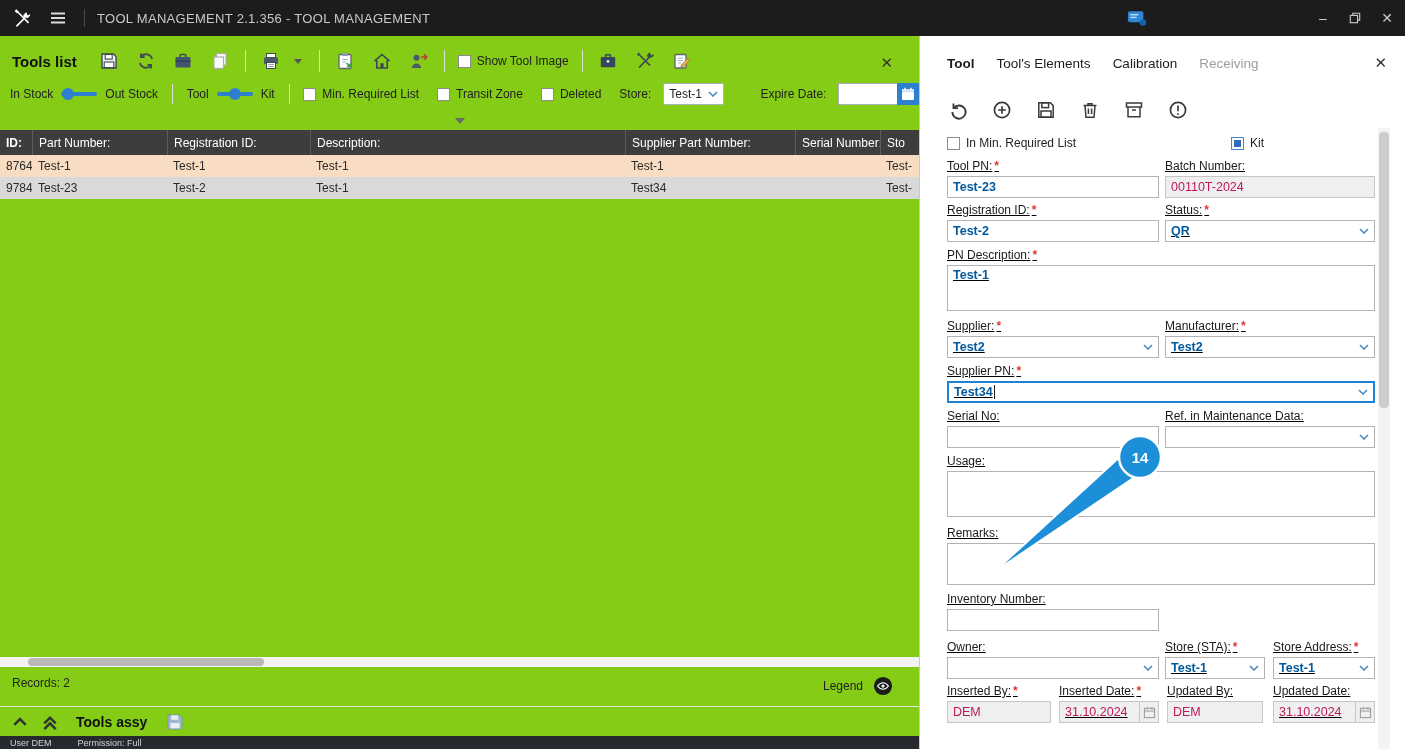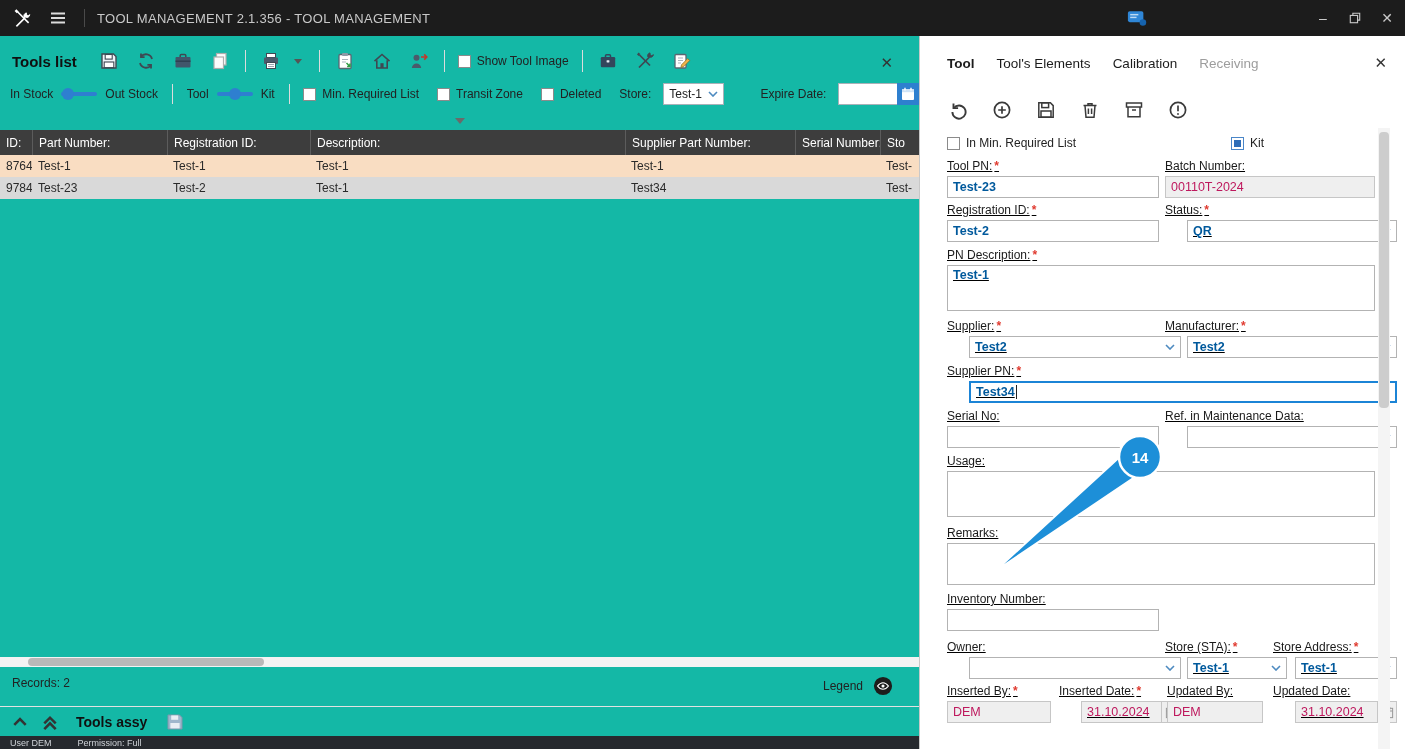--- a/index.html
+++ b/index.html
@@ -13,21 +13,21 @@
     display: flex; align-items: center; padding-left: 10px; }
   .tb-icon { width: 24px; height: 24px; display: flex; align-items: center; justify-content: center; }
   .hamburger { margin-left: 12px; }
   .tb-sep { width: 1px; height: 18px; background: #4a4a4a; margin: 0 12px 0 14px; }
   .tb-title { color: #c9c9c9; font-size: 13px; letter-spacing: .3px; white-space: nowrap; }
   .tb-right { position: absolute; right: 2px; top: 0; height: 36px; display: flex; align-items: center; }
   .noti-btn { margin-right: 158px; }
   .win-btn { width: 32px; height: 36px; color: #c9c9c9; font-size: 14px; }
 
   
-  .left-panel { position: absolute; top: 36px; left: 0; width: 919px; height: 713px; background: #14b8a6; }
+  .left-panel { position: absolute; top: 36px; left: 0; width: 919px; height: 713px; background: #84cc16; }
   .lp-header { position: absolute; top: 6px; left: 0; width: 100%; height: 38px; display: flex; align-items: center; }
   .lp-title { font-weight: bold; font-size: 15px; color: #101010; margin: 0 20px 0 12px; white-space: nowrap; }
   .lp-toolbar { display: flex; align-items: center; gap: 13px; }
   .tool-btn { width: 24px; height: 24px; }
   .tool-btn svg { width: 20px; height: 20px; }
   .vsep { width: 1px; height: 22px; background: #dcdcdc; }
   .dd-arrow { width: 0; height: 0; border-left: 4px solid transparent; border-right: 4px solid transparent;
     border-top: 5px solid #555; margin-left: -6px; }
   .cb { width: 13px; height: 13px; border: 1px solid #8b8b8b; background: #fff; display: inline-block; flex: none; }
   .cb.checked { border-color: #4a86c8; position: relative; }
@@ -50,21 +50,21 @@
   .collapse-strip { position: absolute; top: 79px; left: 0; width: 100%; height: 12px; display: flex;
     align-items: center; justify-content: center; }
   .tri-down { width: 0; height: 0; border-left: 5px solid transparent; border-right: 5px solid transparent;
     border-top: 6px solid #6a6a6a; }
 
   .grid-table { position: absolute; top: 94px; left: 0; width: 100%; }
   .g-head, .g-row { display: grid; grid-template-columns: 32px 135px 143px 315px 170px 85px 1fr; }
   .g-head { background: #3d3d3d; height: 25px; }
   .g-head .hc { color: #fff; font-size: 12px; display: flex; align-items: center; padding-left: 6px;
     border-left: 1px solid #5c5c5c; white-space: nowrap; overflow: hidden; }
-  .g-head .hc:first-child { border-left: none; }
+  .g-head .hc:first-child { border-left: none; font-weight: bold; }
   .g-row { height: 22px; }
   .g-row .c { font-size: 12px; color: #2a2a2a; display: flex; align-items: center; padding-left: 6px;
     white-space: nowrap; overflow: hidden; }
   .g-row.sel { background: #f9ddc2; }
   .g-row.alt { background: #d9d9d9; }
 
   .hscroll { position: absolute; top: 621px; left: 0; width: 100%; height: 10px; background: #f3f3f3; }
   .hthumb { position: absolute; left: 28px; top: 1px; width: 236px; height: 8px; background: #b9b9b9; border-radius: 4px; }
 
   .lp-footer { position: absolute; top: 640px; left: 0; width: 100%; height: 26px; display: flex; 
@@ -91,21 +91,21 @@
   .rp-options { position: absolute; top: 100px; left: 27px; width: 428px; height: 16px; }
   .opt-left { position: absolute; left: 0; top: 0; }
   .opt-kit { position: absolute; left: 284px; top: 0; }
 
   .fld { position: absolute; text-decoration: underline; }
   .flabel { font-size: 12px; color: #1a1a1a; white-space: nowrap; margin-bottom: 3px; line-height: 14px; }
   .req { color: #e03b30; font-weight: bold; margin-left: 2px; }
   .ctl { width: 100%; height: 22px; border: 1px solid #b3b3b3; background: #fff; font-size: 12.5px;
     font-weight: bold; color: #00599c; font-family: inherit; }
   input.ctl { padding: 0 5px; outline: none; }
-  div.ctl { display: flex; align-items: center; justify-content: space-between; padding: 0 5px; margin-left: 22px; }
+  div.ctl { display: flex; align-items: center; justify-content: space-between; padding: 0 5px; }
   textarea.ctl { padding: 2px 5px; resize: none; outline: none; display: block; }
   .dis { background: #efefef; color: #be185d; font-weight: normal; border-color: #c6c6c6; }
   .focus { border: 2px solid #1b84d6; }
   .valwrap { display: flex; align-items: center; overflow: hidden; }
   .caret { display: inline-block; width: 1px; height: 14px; background: #222; margin-left: 1px; }
   .chev { flex: none; }
   .cal-cell { display: flex; align-items: center; justify-content: center; width: 19px; height: 20px;
     border-left: 1px solid #c6c6c6; margin-right: -5px; flex: none; }
 
   .callout { position: absolute; left: 60px; top: 390px; z-index: 6; pointer-events: none; }

